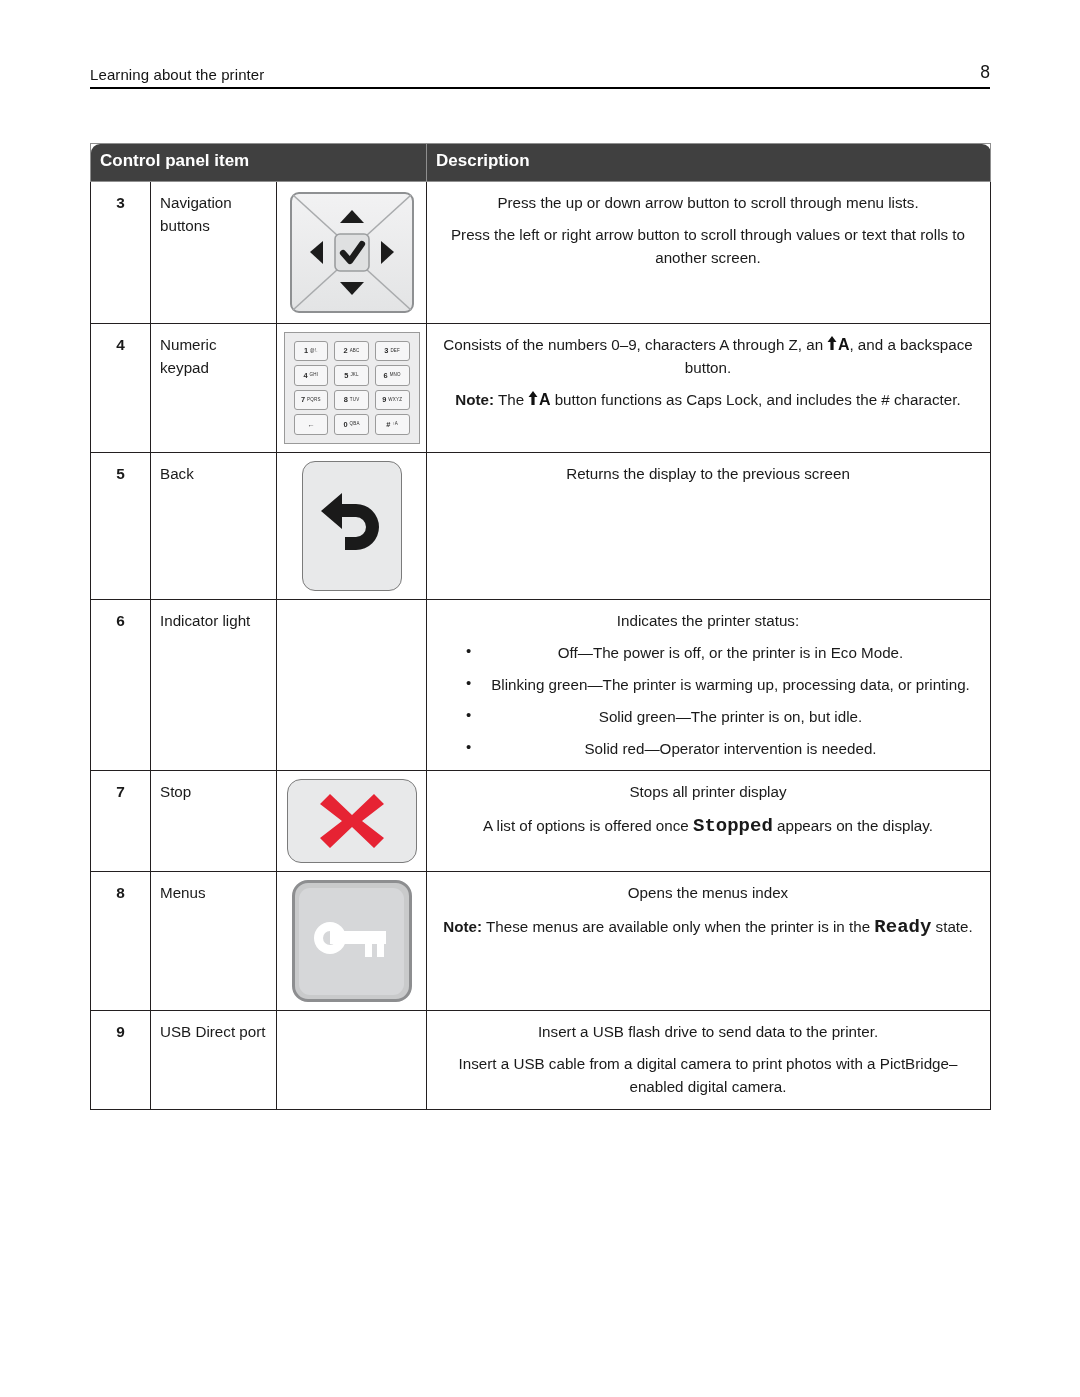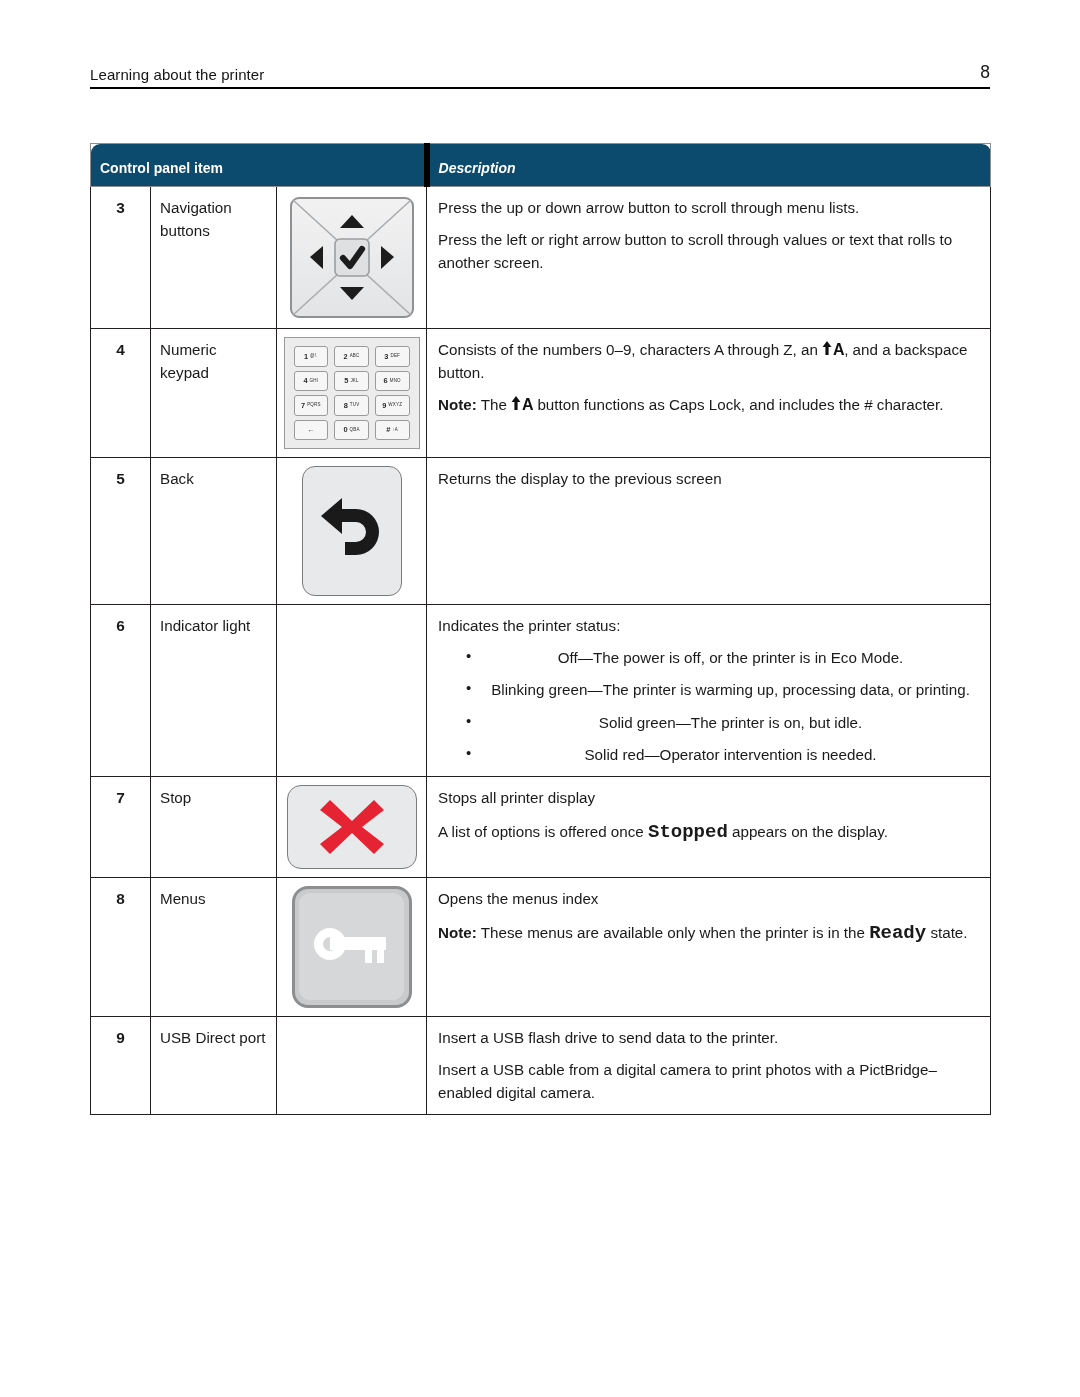--- a/index.html
+++ b/index.html
@@ -50,36 +50,35 @@
     line-height: 1.52;
   }
   .panel-table td, .panel-table th {
     border: 1px solid #231f20;
     vertical-align: top;
     padding: 0;
   }
 
   
   .thead-row th {
-    background: #0c4a6e;
+    background: #404040;
     color: #ffffff;
     font-weight: bold;
-    font-size: 14px;
+    font-size: 17px;
     text-align: left;
-    padding: 14px 9px 7px 9px;
+    padding: 4px 9px 7px 9px;
     border-color: #8f8f8f;
     border-top: 1px solid #8f8f8f;
   }
   .thead-row th.th-item {
     border-top-left-radius: 9px;
   }
   .thead-row th.th-desc {
     border-top-right-radius: 9px;
-    border-left: 6px solid #000000;
-    font-style: italic;
+    border-left: 1px solid #000000;
   }
 
   
   col.c-num   { width: 60px; }
   col.c-name  { width: 126px; }
   col.c-icon  { width: 150px; }
   col.c-desc  { width: 564px; }
 
   td.cell-num {
     text-align: center;
@@ -93,20 +92,21 @@
   }
   td.cell-icon {
     padding: 8px 0 8px 0;
     text-align: center;
   }
   td.cell-desc {
     padding: 9px 12px 10px 11px;
   }
   .desc-p {
     margin: 0 0 9px 0;
+    text-align: center;
   }
   .desc-p:last-child { margin-bottom: 0; }
   .mono {
     font-family: "Liberation Mono", monospace;
     font-weight: bold;
     font-size: 19px;
   }
   ul.bullets {
     list-style: none;
     margin: 0;

